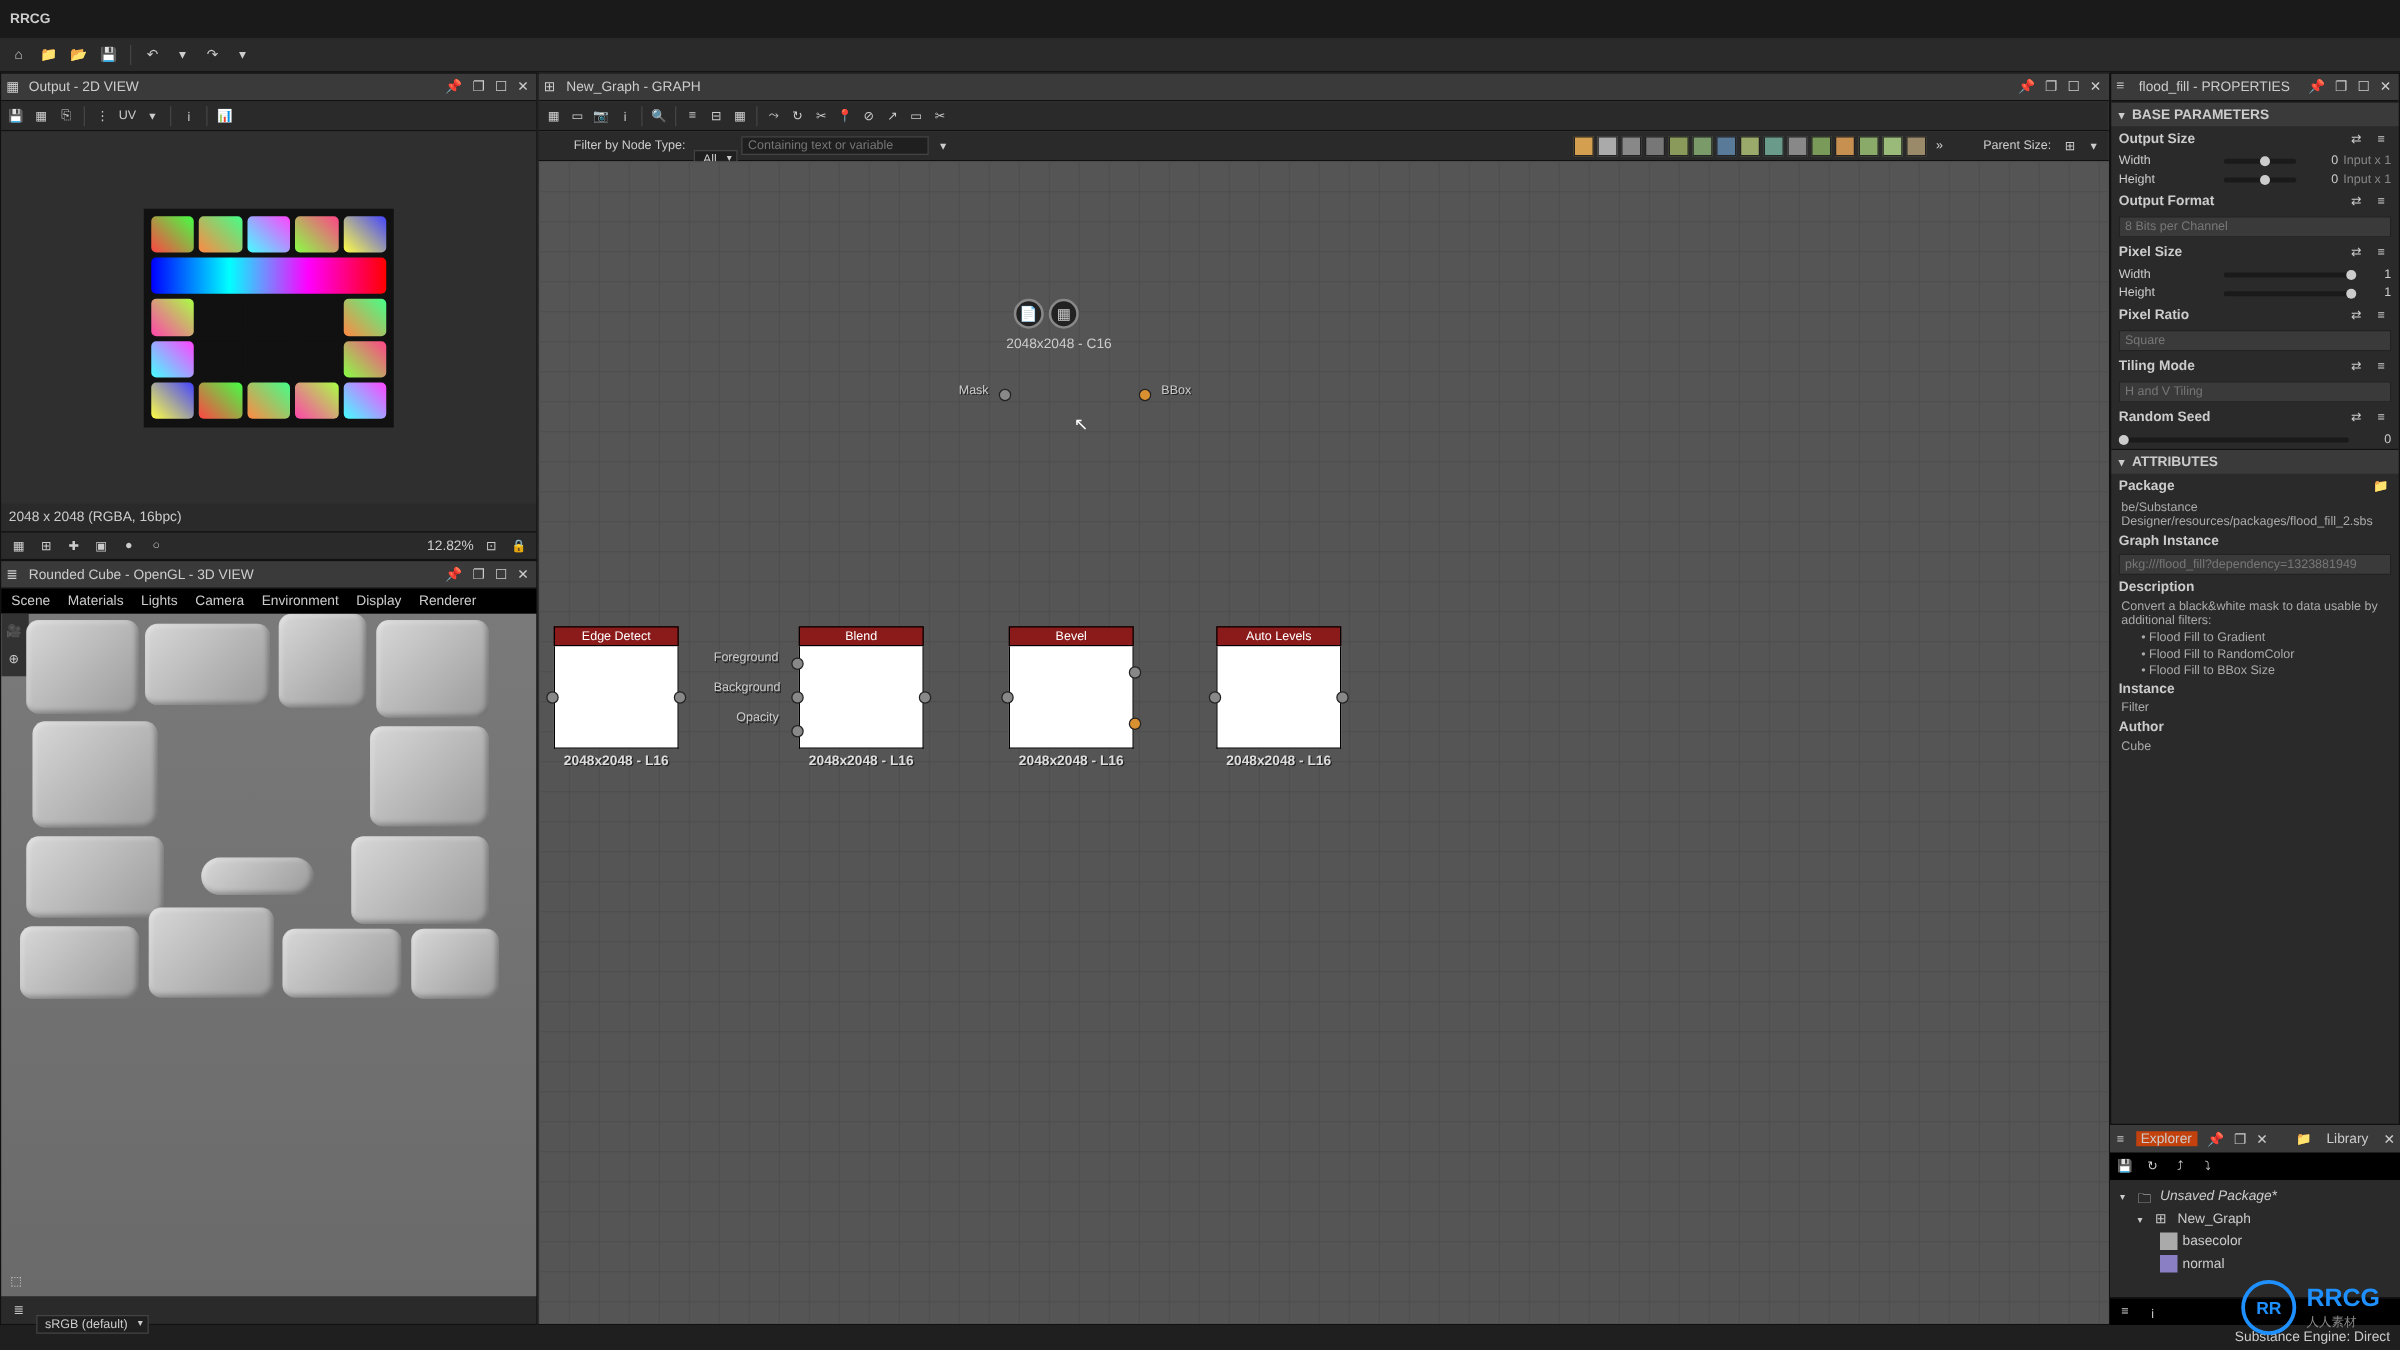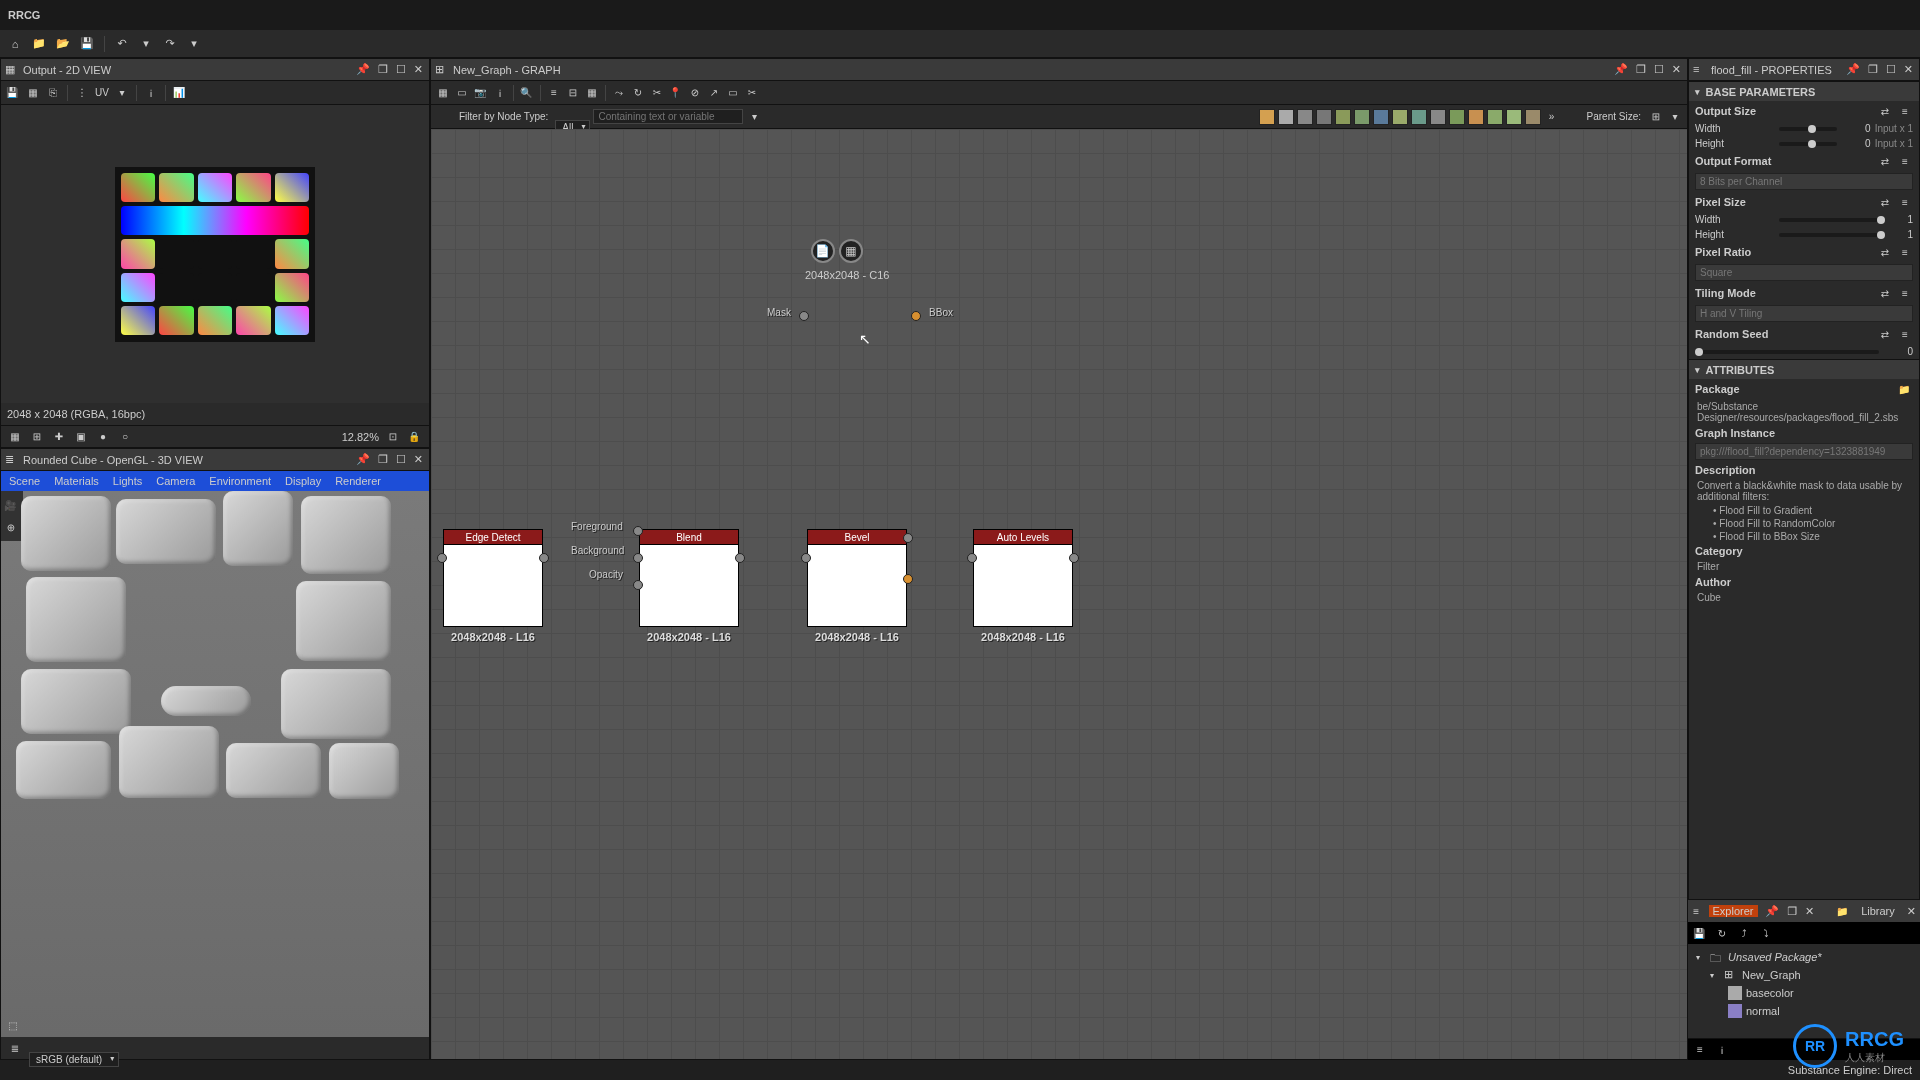--- a/index.html
+++ b/index.html
@@ -30,39 +30,39 @@
 .swatch { border-radius: 4px; }
 .sw1{background:linear-gradient(45deg,#f44,#4f4);} .sw2{background:linear-gradient(45deg,#f84,#4f8);} .sw3{background:linear-gradient(45deg,#4ff,#f4f);} .sw4{background:linear-gradient(45deg,#8f4,#f48);} .sw5{background:linear-gradient(45deg,#ff4,#44f);}
 .sw6{background:linear-gradient(90deg,#00f,#0ff,#f0f,#f00);} .sw7{background:linear-gradient(45deg,#f4a,#af4);}
 .swb{background:#111;}
 .view2d-status { height: 22px; background: #2a2a2a; padding: 0 6px; display: flex; align-items: center; font-size: 11px; }
 .view2d-footer { height: 22px; background: #2a2a2a; display: flex; align-items: center; gap: 6px; padding: 0 6px; border-top: 1px solid #111; }
 .view2d-footer .spacer { flex: 1; }
 
 
 .view3d { flex: 1; display: flex; flex-direction: column; background: #2a2a2a; border: 1px solid #111; }
-.view3d-menubar { height: 20px; background: #1d4ed8; display: flex; gap: 14px; padding: 0 8px; align-items: center; }
+.view3d-menubar { height: 20px; background: #000000; display: flex; gap: 14px; padding: 0 8px; align-items: center; }
 .view3d-menubar span { cursor: pointer; font-size: 11px; }
 .view3d-canvas { flex: 1; background: linear-gradient(180deg, #7a7a7a 0%, #6a6a6a 100%); position: relative; overflow: hidden; }
 .view3d-sidebar { position: absolute; left: 0; top: 0; width: 22px; background: rgba(42,42,42,0.9); display: flex; flex-direction: column; gap: 6px; padding: 6px 2px; }
 .stone { position: absolute; background: linear-gradient(135deg, #d8d8d8, #9a9a9a); border-radius: 10px; box-shadow: inset -2px -2px 4px rgba(0,0,0,0.3), inset 2px 2px 4px rgba(255,255,255,0.3); }
 .view3d-bottombar { height: 22px; background: #2a2a2a; display: flex; align-items: center; gap: 6px; padding: 0 6px; }
 .dropdown { background: #1f1f1f; border: 1px solid #444; padding: 1px 16px 1px 6px; font-size: 10px; position: relative; margin-top: 22px; }
 .dropdown::after { content: '▾'; position: absolute; right: 4px; top: 1px; font-size: 8px; }
 
 
 .graph-panel { flex: 1; display: flex; flex-direction: column; background: #555; border: 1px solid #111; }
 .graph-toolbar1, .graph-toolbar2 { height: 24px; background: #2a2a2a; display: flex; align-items: center; gap: 3px; padding: 0 4px; border-bottom: 1px solid #111; }
 .graph-toolbar2 .filter-label { font-size: 10px; margin-right: 4px; padding-left: 24px; }
 .graph-toolbar2 .filter-input { background: #1f1f1f; border: 1px solid #444; padding: 1px 4px; font-size: 10px; width: 150px; }
 .color-swatch { width: 16px; height: 16px; border: 1px solid #222; }
 .graph-canvas { flex: 1; position: relative; background: #555; background-image: linear-gradient(#4d4d4d 1px, transparent 1px), linear-gradient(90deg, #4d4d4d 1px, transparent 1px); background-size: 24px 24px; }
 
 .gnode { position: absolute; width: 100px; }
-.gnode .hdr { height: 16px; background: #8b1a1a; color: #fff; font-size: 10px; text-align: center; line-height: 16px; border: 1px solid #000; margin-top: 28px; }
+.gnode .hdr { height: 16px; background: #8b1a1a; color: #fff; font-size: 10px; text-align: center; line-height: 16px; border: 1px solid #000; }
 .gnode .body { height: 82px; background: #fff; border: 1px solid #000; border-top: none; background-size: cover; }
 .gnode .ports-l, .gnode .ports-r { position: absolute; top: 16px; height: 82px; display: flex; flex-direction: column; justify-content: space-around; }
 .gnode .ports-l { left: -6px; } .gnode .ports-r { right: -6px; }
 .port { width: 10px; height: 10px; border-radius: 50%; background: #888; border: 1px solid #222; }
 .port.on { background: #d89030; }
 .gnode .sub { text-align: center; font-size: 11px; font-weight: bold; color: #ddd; margin-top: 4px; text-shadow: 1px 1px #222; }
 .port-label { position: absolute; font-size: 10px; color: #ccc; text-shadow: 1px 1px #222; }
 
 .gnode-big { position: absolute; width: 110px; }
 .gnode-big .pins { position: absolute; top: -22px; left: 6px; display: flex; gap: 4px; }
@@ -506,21 +506,21 @@
 
       <div class="prop-subhdr">
           <span class="lbl">Description</span>
         </div>
       <div class="prop-desc">Convert a black&amp;white mask to data usable by additional filters:</div>
       <div class="prop-bullet">Flood Fill to Gradient</div>
       <div class="prop-bullet">Flood Fill to RandomColor</div>
       <div class="prop-bullet">Flood Fill to BBox Size</div>
 
       <div class="prop-subhdr">
-          <span class="lbl">Category</span>
+          <span class="lbl">Instance</span>
         </div>
       <div class="prop-desc">Filter</div>
 
       <div class="prop-subhdr">
           <span class="lbl">Author</span>
         </div>
       <div class="prop-desc">Cube</div>
     </div>
 
     <div class="bottom-panels">

